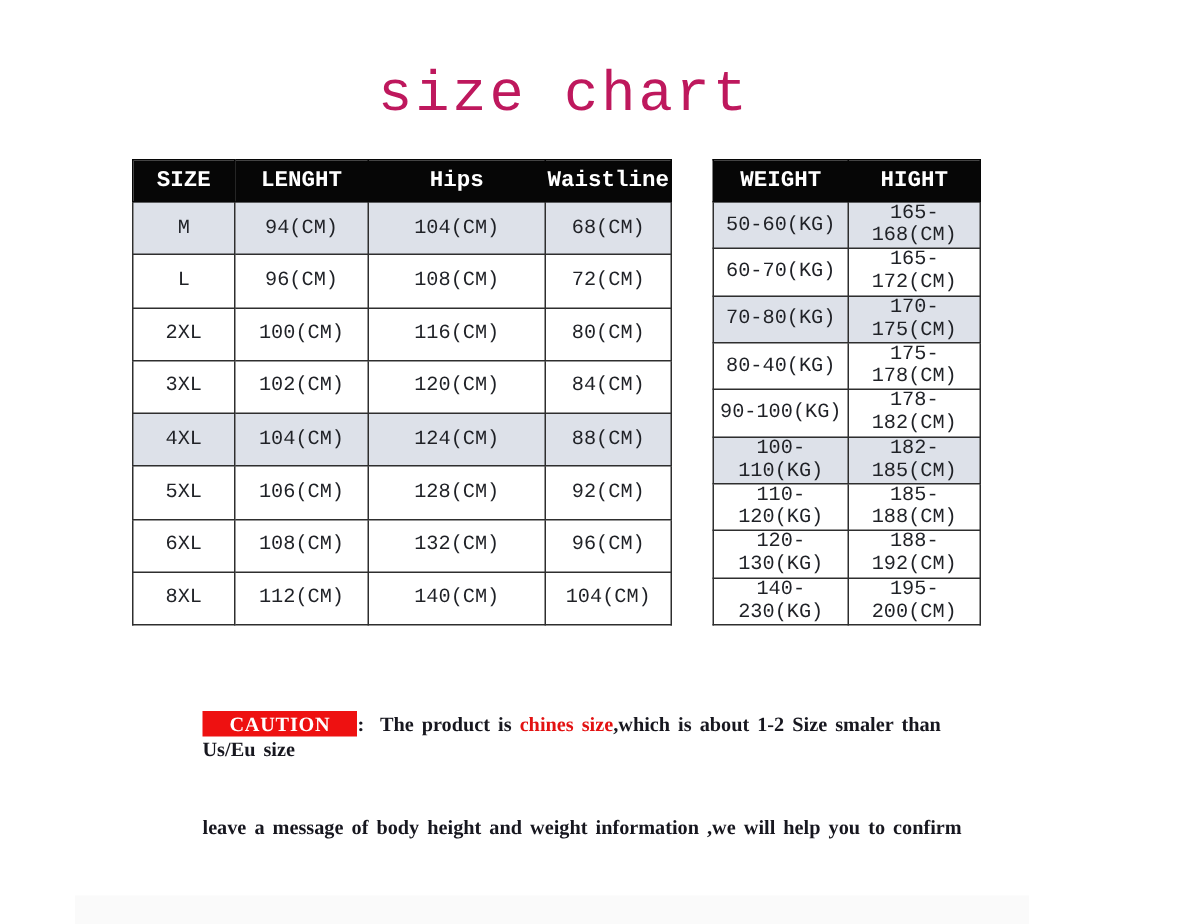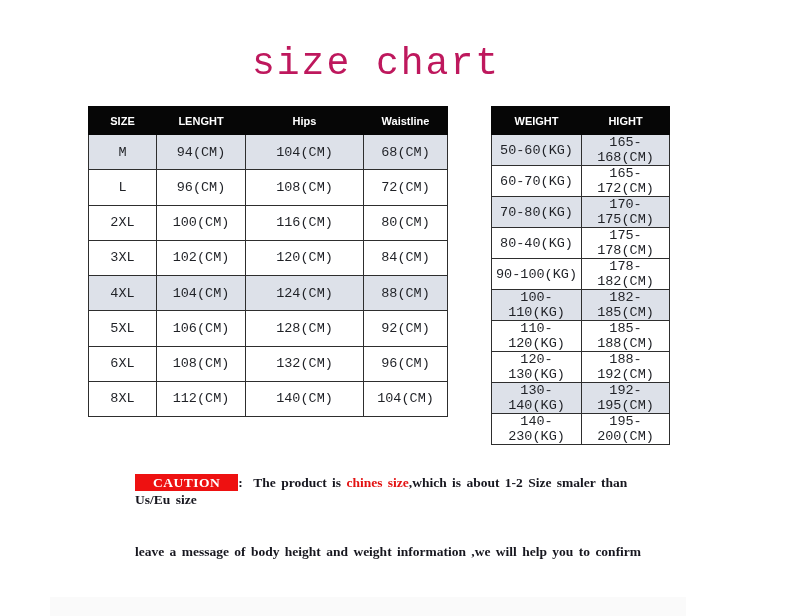--- a/index.html
+++ b/index.html
@@ -21,27 +21,27 @@
     letter-spacing: 2px;
     color: #be185d;
   }
   table.chart {
     position: absolute;
     border-collapse: collapse;
     table-layout: fixed;
     border: 1px solid #1c1c1c;
   }
   #size-table  { left: 88px;  top: 106px; width: 359px; height: 311px; }
-  #weight-table{ left: 475px; top: 106px; width: 178px; height: 311px; margin-left: 16px; }
+  #weight-table{ left: 475px; top: 106px; width: 178px; height: 311px; }
   table.chart th {
     background: var(--header-bg, #060606);
     color: #ffffff;
-    font-family: Liberation Sans, sans-serif;
+    font-family: Liberation Mono, monospace;
     font-weight: bold;
-    font-size: 11px;
+    font-size: 15px;
     height: 27px;
     border: 1px solid #060606;
     padding: 0;
     text-align: center;
   }
   table.chart td {
     font-family: "Liberation Mono", "DejaVu Sans Mono", monospace;
     font-size: 13.5px;
     color: #1f2126;
     text-align: center;
@@ -185,24 +185,20 @@
         <td>182-185(CM)</td>
       </tr>
       <tr>
         <td>110-120(KG)</td>
         <td>185-188(CM)</td>
       </tr>
       <tr>
         <td>120-130(KG)</td>
         <td>188-192(CM)</td>
       </tr>
-      <tr class="shaded">
-        <td>130-140(KG)</td>
-        <td>192-195(CM)</td>
-      </tr>
       <tr>
         <td>140-230(KG)</td>
         <td>195-200(CM)</td>
       </tr>
     </tbody>
 </table>
 
 <div class="caution">
   <div class="cline"><span class="cau-label">CAUTION</span><span>:  The product is </span><span class="red-text">chines size</span><span>,which is about 1-2 Size smaler than Us/Eu size</span></div>
   <div class="cline">leave a message of body height and weight information ,we will help you to confirm</div>

